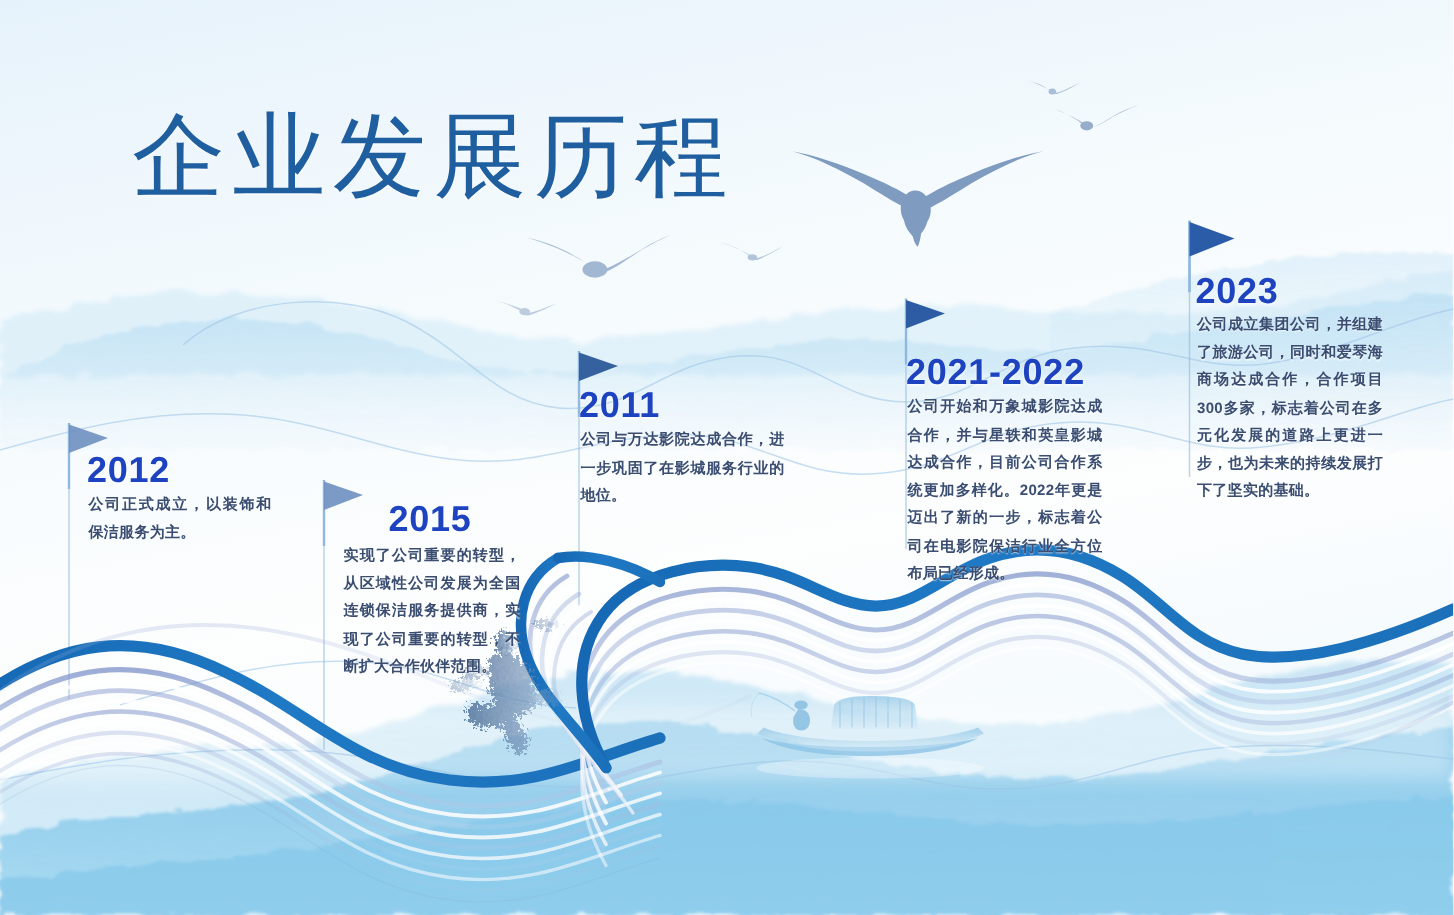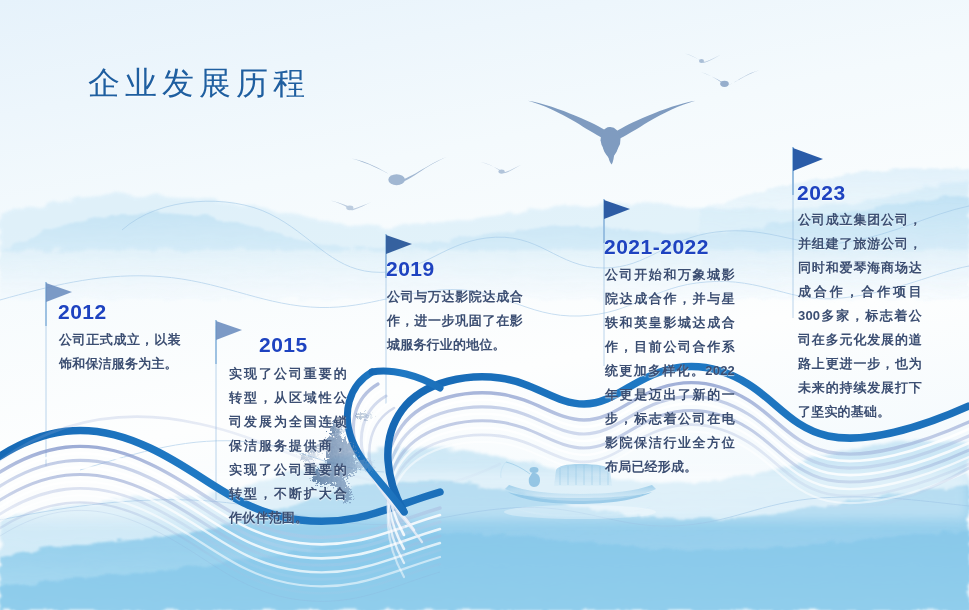--- a/index.html
+++ b/index.html
@@ -23,48 +23,48 @@
     inset: 0;
     width: 969px;
     height: 610px;
     pointer-events: none;
   }
   
   #title {
     position: absolute;
     left: 88px;
     top: 62px;
-    font-size: 32px;
+    font-size: 62px;
     letter-spacing: 5px;
     font-weight: 500;
     color: #1F5FA0;
     white-space: nowrap;
     text-shadow: 0 1px 2px rgba(255,255,255,0.8);
   }
   
   .milestone {
     position: absolute;
   }
   .flag {
     position: absolute;
     left: 0;
     top: 0;
   }
   .year {
     position: absolute;
-    font-size: 21px;
+    font-size: 24px;
     font-weight: 700;
     color: #1E43C0;
     letter-spacing: 0.5px;
     white-space: nowrap;
     text-shadow: 0 1px 2px rgba(255,255,255,0.75);
   }
   .desc {
     position: absolute;
-    font-size: 13px;
+    font-size: 10px;
     line-height: 1.85;
     color: #3B4E72;
     font-weight: 700;
     text-align: justify;
     letter-spacing: 0.2px;
     text-shadow: 0 1px 1px rgba(255,255,255,0.7);
   }
   .m-2012 { left: 38px; top: 280px; }
   .m-2012 .year { left: 20px; top: 20px; }
   .m-2012 .desc { left: 21px; top: 48px; width: 122px; }
@@ -403,21 +403,21 @@
     </svg>
     <div class="year">2015</div>
     <div class="desc">实现了公司重要的转型，从区域性公司发展为全国连锁保洁服务提供商，实现了公司重要的转型，不断扩大合作伙伴范围。</div>
   </div>
 
   <div class="milestone m-2019">
     <svg class="flag" width="40" height="46" viewBox="0 0 40 46">
       <line x1="8" y1="2" x2="8" y2="46" stroke="#8fb8de" stroke-width="1.6"></line>
       <path d="M8,3 L34,12 L8,22 Z" fill="#35619f"></path>
     </svg>
-    <div class="year">2019</div>
+    <div class="year">2011</div>
     <div class="desc">公司与万达影院达成合作，进一步巩固了在影城服务行业的地位。</div>
   </div>
 
   <div class="milestone m-2021">
     <svg class="flag" width="40" height="46" viewBox="0 0 40 46">
       <line x1="8" y1="2" x2="8" y2="46" stroke="#8fb8de" stroke-width="1.6"></line>
       <path d="M8,3 L34,12 L8,22 Z" fill="#2d5ca4"></path>
     </svg>
     <div class="year">2021-2022</div>
     <div class="desc">公司开始和万象城影院达成合作，并与星轶和英皇影城达成合作，目前公司合作系统更加多样化。2022年更是迈出了新的一步，标志着公司在电影院保洁行业全方位布局已经形成。</div>

